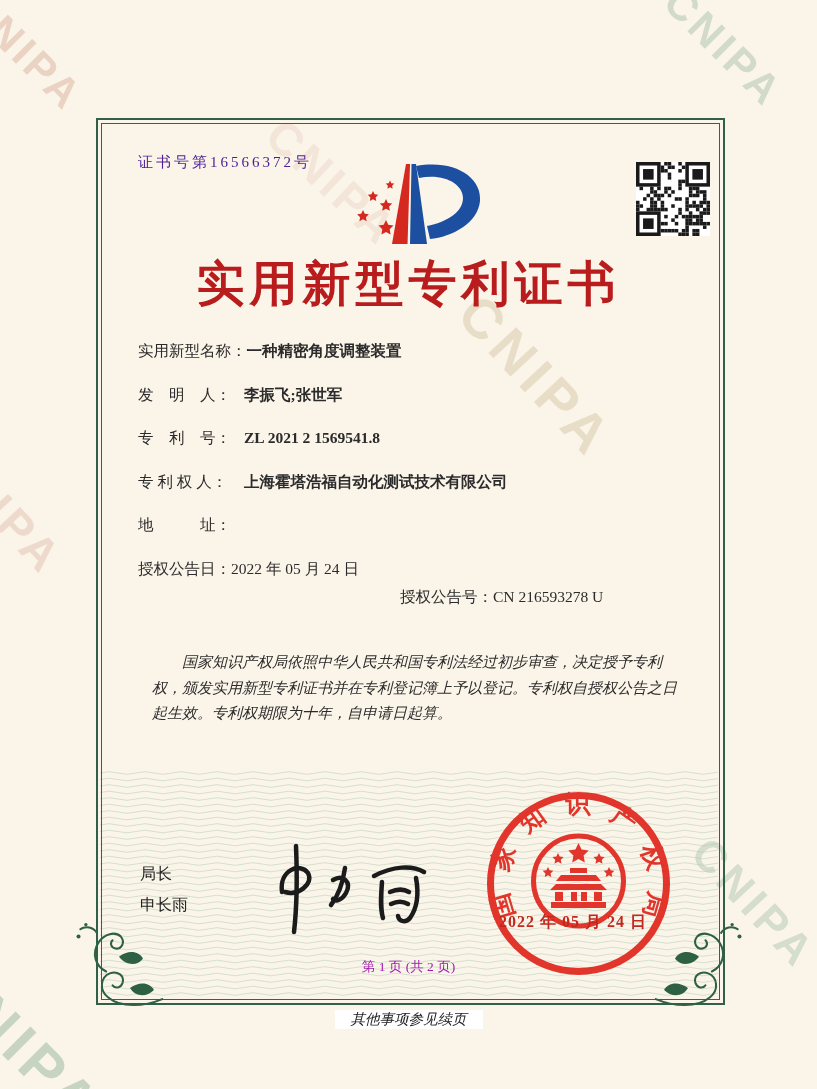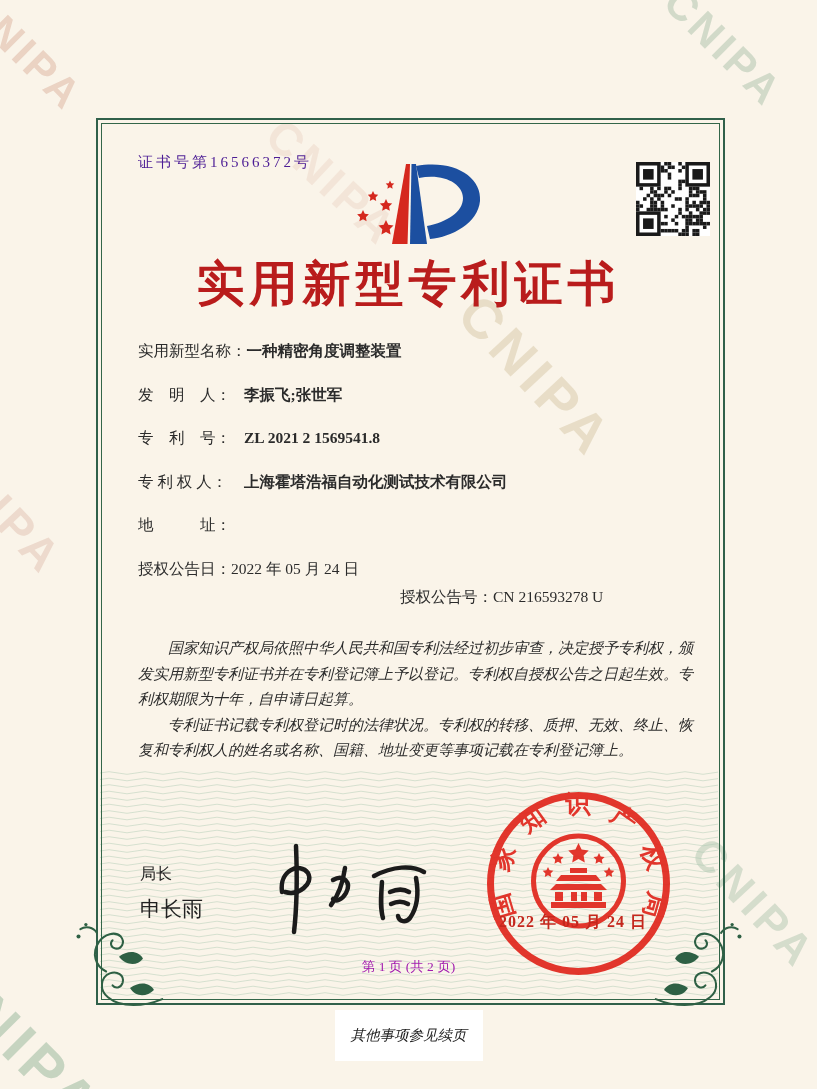--- a/index.html
+++ b/index.html
@@ -37,32 +37,32 @@
   
   .fields{left:138px;top:338px;width:556px;z-index:4;font-size:15.5px;line-height:26px;}
   .field{display:flex;align-items:flex-start;min-height:43.5px;}
   .field .lbl{flex:0 0 106px;white-space:nowrap;}
   .field .val{flex:1;font-weight:bold;}
   .grant-row{position:relative;min-height:43px;}
   .grant-right{position:absolute;left:262px;top:0;white-space:nowrap;margin-top:28px;}
   
   .paras{left:138px;top:636px;width:556px;z-index:4;font-size:15px;line-height:25.5px;
          font-style:italic;color:#2b2b2b;}
-  .paras p{margin:0;text-indent:2em;}
+  .paras p{margin:14px;text-indent:2em;}
   
   .sig-title{left:140px;top:864px;font-size:16px;z-index:4;font-family:"Liberation Sans","DejaVu Sans",sans-serif;color:#222;}
-  .sig-name{left:140px;top:895px;font-size:21px;z-index:4;font-family:"Liberation Sans","DejaVu Sans",sans-serif;color:#222;}
+  .sig-name{left:140px;top:895px;font-size:16px;z-index:4;font-family:"Liberation Sans","DejaVu Sans",sans-serif;color:#222;}
   .sig-svg{left:246px;top:840px;z-index:4;}
   .seal{left:482px;top:787px;z-index:5;}
   .seal-date{left:499px;top:912px;z-index:6;font-size:16px;font-weight:bold;
              color:#c4271d;letter-spacing:1px;white-space:nowrap;}
   
   .page-num{left:96px;top:958px;width:625px;text-align:center;font-size:13.5px;z-index:4;color:#a21caf;}
   .cont-note{left:96px;top:1010px;width:625px;text-align:center;z-index:4;}
-  .cont-note span{display:inline-block;background:#ffffff;padding:16px 16px;font-size:14.5px;
+  .cont-note span{display:inline-block;background:#ffffff;padding:0 16px;font-size:14.5px;
                   font-style:italic;color:#222;}
   .orn{z-index:6;}
   .orn-bl{left:72px;top:920px;}
   .orn-br{left:652px;top:920px;}
 </style>
 </head>
 <body>
 
 <div class="wm wm-tl">CNIPA</div>
 <div class="wm wm-tc">CNIPA</div>
@@ -294,21 +294,20 @@
     <span class="lbl">地　　　址：</span>
   </div>
   <div class="grant-row">
     <span>授权公告日：</span><span>2022 年 05 月 24 日</span>
     <span class="grant-right"><span>授权公告号：</span><span>CN 216593278 U</span></span>
   </div>
 </div>
 
 <div class="abs paras">
   <p>国家知识产权局依照中华人民共和国专利法经过初步审查，决定授予专利权，颁发实用新型专利证书并在专利登记簿上予以登记。专利权自授权公告之日起生效。专利权期限为十年，自申请日起算。</p>
-  <p>专利证书记载专利权登记时的法律状况。专利权的转移、质押、无效、终止、恢复和专利权人的姓名或名称、国籍、地址变更等事项记载在专利登记簿上。</p>
 </div>
 
 <div class="abs sig-title">局长</div>
 <div class="abs sig-name">申长雨</div>
 <svg class="abs sig-svg" width="195" height="95" viewBox="0 0 195 95">
   <g fill="none" stroke="#1b1b1b" stroke-width="4.5" stroke-linecap="round" stroke-linejoin="round">
     <path d="M36,52 C33,30 54,22 62,33 C68,44 52,56 39,52"></path>
     <path d="M50,6 C51,30 51,66 48,92"></path>
     <path d="M99,28 C97,42 92,56 85,65"></path>
     <path d="M87,40 C97,34 106,42 100,53 C96,60 90,62 87,59"></path>

